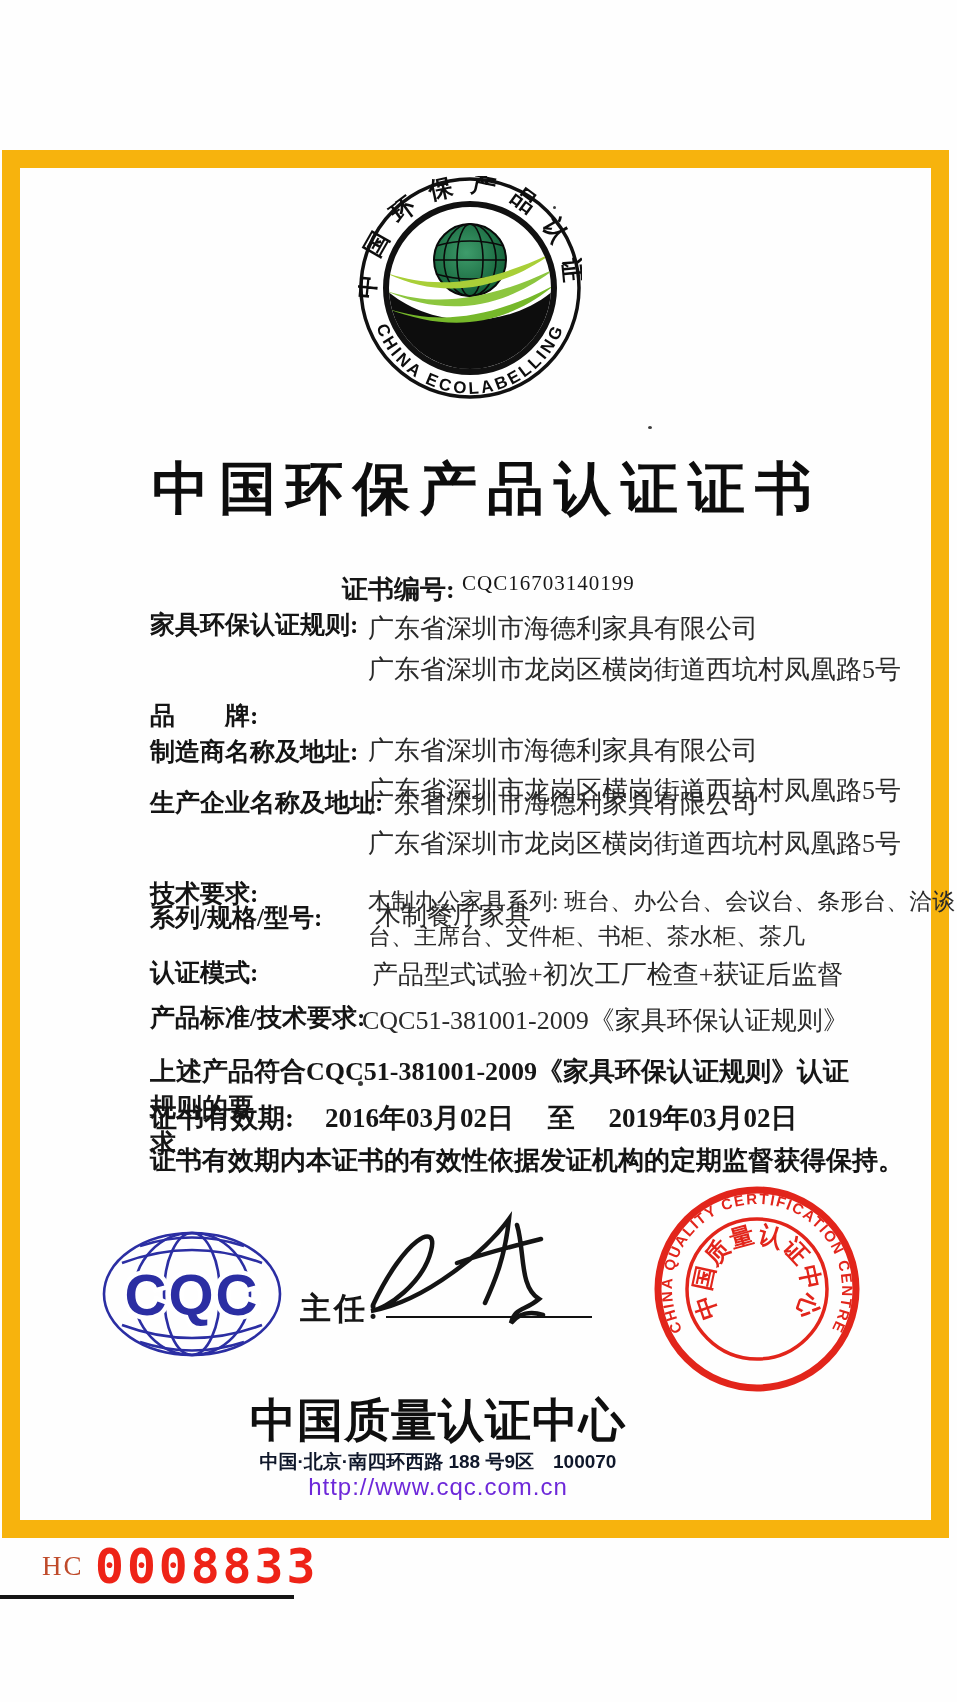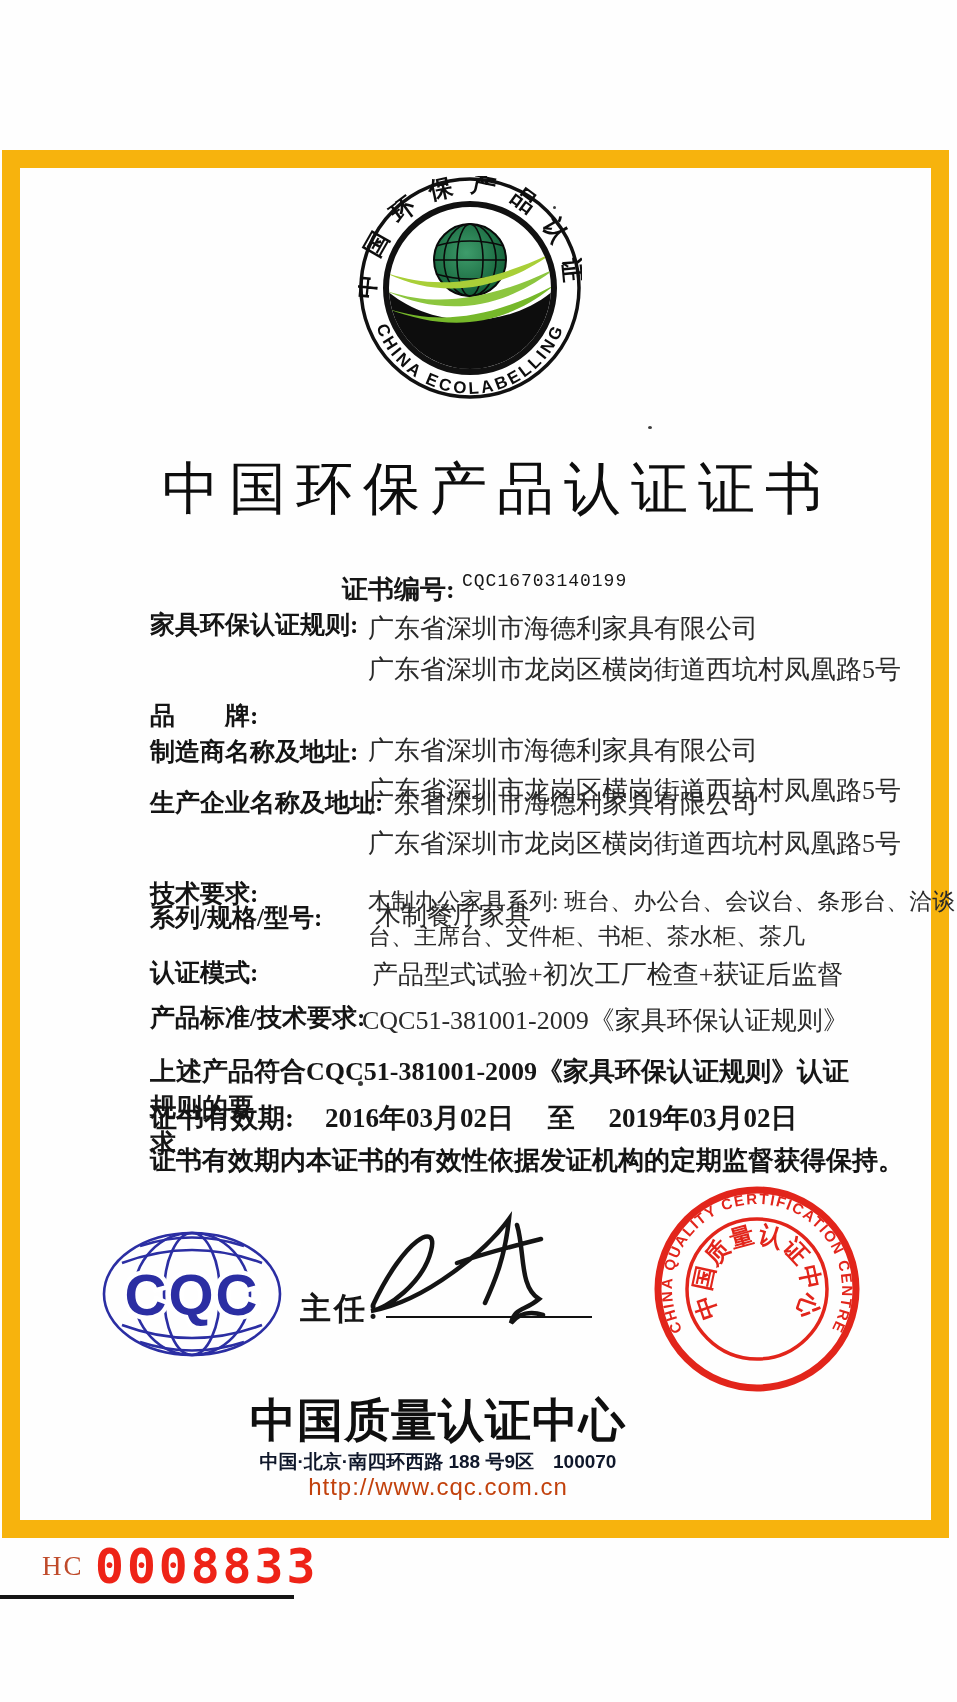--- a/index.html
+++ b/index.html
@@ -1,36 +1,36 @@
 <!DOCTYPE html>
 <html><head>
 <meta charset="utf-8">
 <style>
   html,body{margin:0;padding:0;}
   .page{position:relative;width:957px;height:1702px;background:#fefefe;overflow:hidden;
         font-family:"Liberation Serif",serif;color:#161616;}
   .abs{position:absolute;}
   .frame{position:absolute;left:2px;top:150px;width:947px;height:1388px;
          box-sizing:border-box;border:18px solid #F7B30D;}
-  .title{position:absolute;left:152px;top:451px;width:680px;text-align:right;
-         font-size:57px;font-weight:400;letter-spacing:10px;color:#0d0d0d;white-space:nowrap;}
+  .title{position:absolute;left:152px;top:451px;width:680px;text-align:left;
+         font-size:57px;font-weight:700;letter-spacing:10px;color:#0d0d0d;white-space:nowrap;}
   .lbl{position:absolute;font-size:25px;font-weight:700;color:#141414;white-space:nowrap;}
   .val{position:absolute;font-size:26px;color:#2a2a2a;white-space:nowrap;}
   .val-sm{font-size:23px;}
   .certno-lbl{position:absolute;font-size:26px;font-weight:700;white-space:nowrap;}
-  .certno-val{position:absolute;font-size:18px;letter-spacing:1px;white-space:nowrap;font-family:Liberation Mono, monospace;}
+  .certno-val{position:absolute;font-size:21px;letter-spacing:1px;white-space:nowrap;}
   .para{position:absolute;font-size:26px;font-weight:700;color:#161616;line-height:36px;}
   .bigname{position:absolute;left:238px;top:1390px;width:400px;text-align:center;
            font-family:"Liberation Sans",sans-serif;font-size:46px;font-weight:700;
            letter-spacing:1px;color:#0f0f0f;white-space:nowrap;}
   .addr{position:absolute;left:138px;top:1449px;width:600px;text-align:center;
         font-family:"Liberation Sans",sans-serif;font-size:19px;font-weight:700;color:#0f172a;white-space:nowrap;}
   .url{position:absolute;left:138px;top:1473px;width:600px;text-align:center;
        font-family:"Liberation Sans",sans-serif;font-size:24px;font-weight:500;
-       letter-spacing:1px;color:#c2410c;white-space:nowrap;}
+       letter-spacing:1px;color:#6d28d9;white-space:nowrap;}
   .director{position:absolute;left:300px;top:1288px;font-size:31px;font-weight:700;letter-spacing:3px;}
   .sigline{position:absolute;left:386px;top:1316px;width:206px;height:2px;background:#111;}
   .hc-prefix{position:absolute;left:42px;top:1551px;font-size:27px;color:#bf4a2a;letter-spacing:2px;}
   .hc-num{position:absolute;left:95px;top:1538px;font-family:"DejaVu Sans Mono",monospace;
           font-size:48px;font-weight:700;color:#ee2317;letter-spacing:3px;}
   .cutline{position:absolute;left:0;top:1595px;width:294px;height:4px;background:#151515;}
   .speck{position:absolute;background:#3c3c3c;border-radius:50%;}
 </style>
 </head>
 <body>

